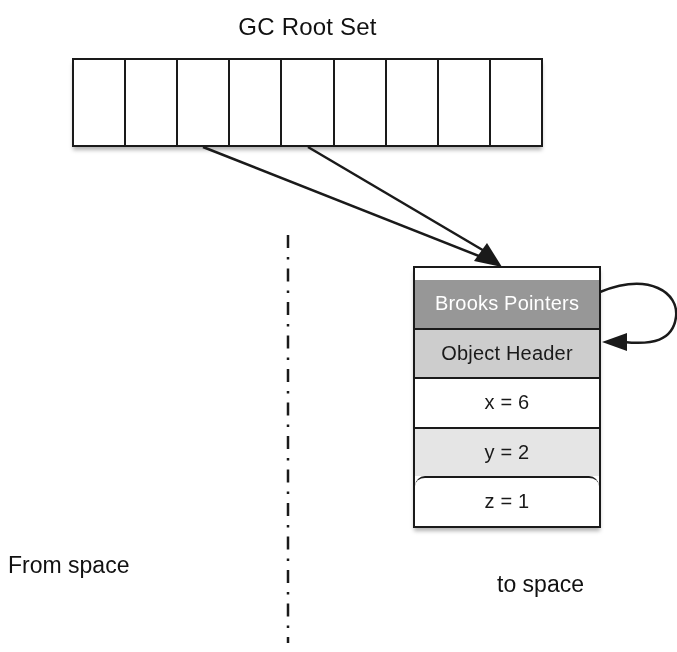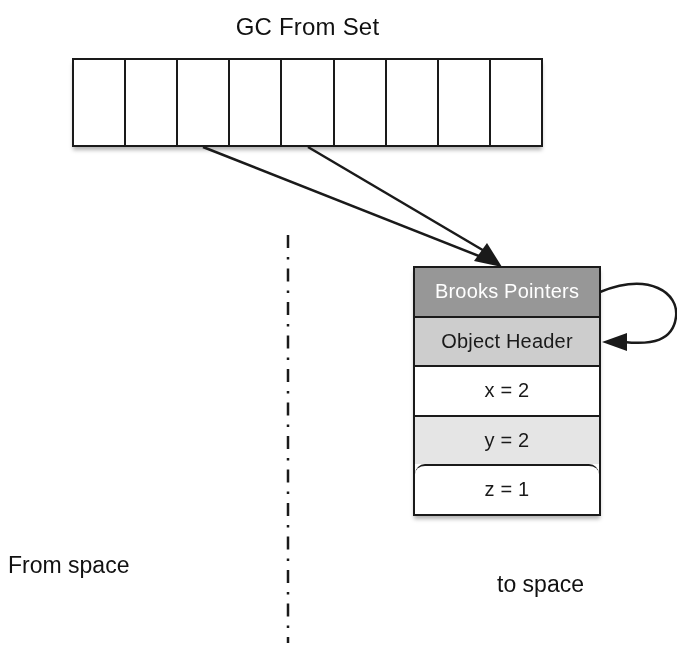--- a/index.html
+++ b/index.html
@@ -62,36 +62,36 @@
   }
   .obj-row {
     height: 47.5px;
     border-top: 2.5px solid #1a1a1a;
     display: flex;
     align-items: center;
     justify-content: center;
     font-size: 20px;
     letter-spacing: 0.2px;
   }
-  .obj-row:first-child { border-top: none; }
+  .obj-row:first-child { border-top: none; margin-top: 12px; }
   .space-label {
     position: absolute;
     font-size: 23px;
     color: #111111;
     white-space: nowrap;
   }
   .space-label.from { left: 8px; top: 552px; }
   .space-label.to { left: 396px; top: 571px; width: 188px; text-align: right; }
 </style>
 </head>
 <body>
 
 <div class="canvas">
 
-  <div class="title">GC From Set</div>
+  <div class="title">GC Root Set</div>
 
   <div class="root-set" id="rootSet">
       <div class="cell"></div>
       <div class="cell"></div>
       <div class="cell"></div>
       <div class="cell"></div>
       <div class="cell"></div>
       <div class="cell"></div>
       <div class="cell"></div>
       <div class="cell"></div>
@@ -106,21 +106,21 @@
     <line x1="308" y1="147" x2="486" y2="252" stroke="#1a1a1a" stroke-width="2.5"></line>
     <polygon points="502,267 474,261 487,243" fill="#1a1a1a"></polygon>
 
     <path d="M 600,292 C 650,272 679,293 676,317 C 673,341 652,345 624,342" fill="none" stroke="#1a1a1a" stroke-width="2.5"></path>
     <polygon points="602,342 627,333 627,351" fill="#1a1a1a"></polygon>
   </svg>
 
   <div class="object-box" id="objectBox">
       <div class="obj-row" style="background: rgb(151, 151, 151); color: rgb(255, 255, 255);">Brooks Pointers</div>
       <div class="obj-row" style="background: rgb(205, 205, 205); color: rgb(26, 26, 26);">Object Header</div>
-      <div class="obj-row" style="background: rgb(255, 255, 255); color: rgb(26, 26, 26);">x = 2</div>
+      <div class="obj-row" style="background: rgb(255, 255, 255); color: rgb(26, 26, 26);">x = 6</div>
       <div class="obj-row" style="background: #e5e5e5; color: rgb(26, 26, 26);">y = 2</div>
       <div class="obj-row" style="background: rgb(255, 255, 255); color: rgb(26, 26, 26); border-radius: 10px;">z = 1</div>
     </div>
 
   <div class="space-label from">From space</div>
 
   <div class="space-label to">to space</div>
 
 </div>
 

